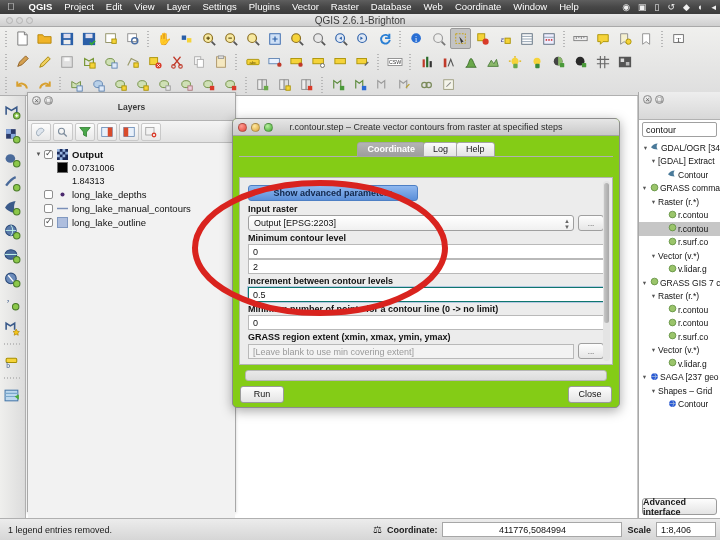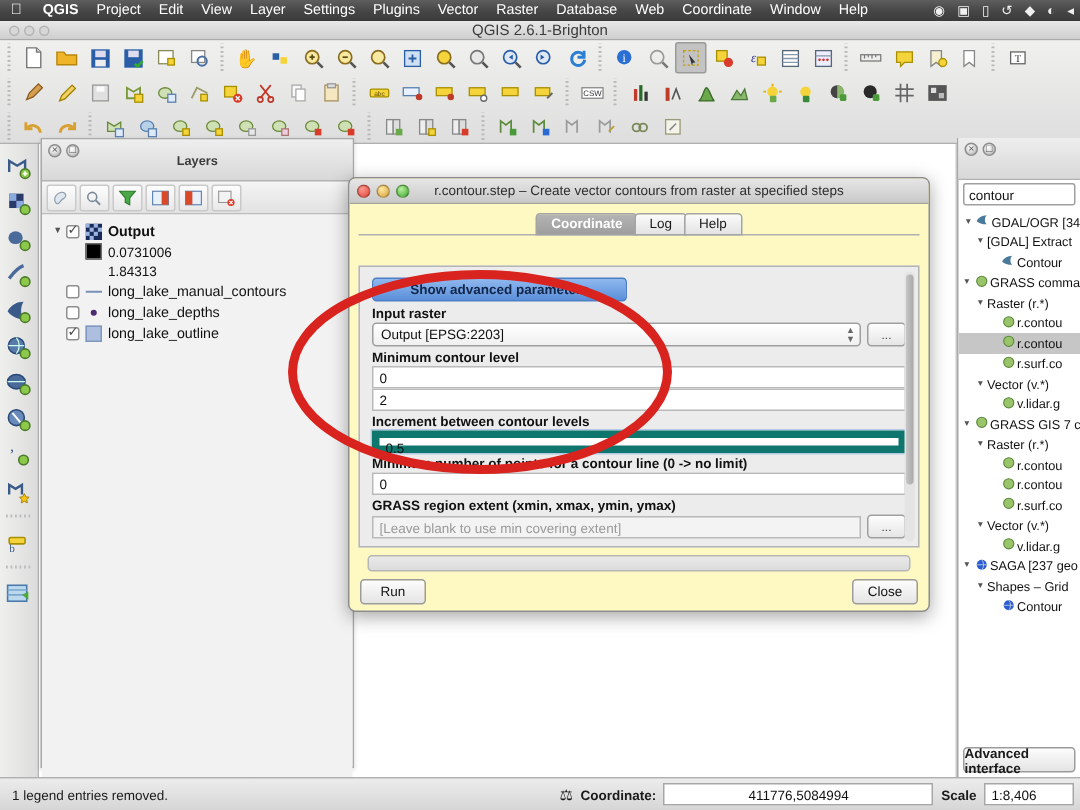--- a/index.html
+++ b/index.html
@@ -143,21 +143,21 @@
   .tbx-btn {
     margin: 3px; height: 17px; border: 1px solid #9b9b9b; border-radius: 3px;
     background: linear-gradient(to bottom, #fdfdfd, #e4e4e4);
     font-size: 9px; display: flex; align-items: center; justify-content: center;
     color: #1a1a1a; font-weight: bold;
   }
 
   
   .dialog {
     position: absolute; left: 232px; top: 118px; width: 388px; height: 290px;
-    background: #fef9c3; border: 1px solid #8d8d8d; border-radius: 5px;
+    background: #84cc16; border: 1px solid #8d8d8d; border-radius: 5px;
     box-shadow: 0 3px 12px rgba(0,0,0,.35);
     display: flex; flex-direction: column; overflow: hidden;
   }
   .dlg-title {
     height: 17px; background: linear-gradient(to bottom, #e6e6e6, #c9c9c9);
     border-bottom: 1px solid #a3a3a3; position: relative;
     display: flex; align-items: center; justify-content: center;
   }
   .dlg-title .dt { font-size: 9px; color: #2d2d2d; }
   .dlg-lights { position: absolute; left: 5px; top: 4px; display: flex; gap: 4px; }
@@ -203,21 +203,21 @@
     background: linear-gradient(to bottom, #ffffff, #f0f0f0);
     font-size: 9px; color: #111; padding: 0 16px 0 5px; line-height: 15px; position: relative;
   }
   .combo .arr {
     position: absolute; right: 3px; top: 2px; font-size: 6px; color: #666; line-height: 6px; text-align: center;
   }
   .txt {
     width: 100%; height: 15px; border: 1px solid #b9b9b9; background: #fff;
     font-size: 9px; color: #111; padding: 0 4px; line-height: 14px;
   }
-  .txt.focus { border: 5px solid #0f766e; box-shadow: 0 0 0 1px rgba(111,159,216,.45); }
+  .txt.focus { border: 1px solid #0f766e; box-shadow: 0 0 0 1px rgba(111,159,216,.45); }
   .txt.ph { color: #9a9a9a; background: #f3f3f3; }
   .dots {
     width: 26px; height: 16px; border: 1px solid #9f9f9f; border-radius: 3px;
     background: linear-gradient(to bottom, #fdfdfd, #e6e6e6);
     font-size: 8px; color: #444; display: flex; align-items: center; justify-content: center; flex: none;
   }
   .progress {
     height: 11px; margin: 5px 6px 0; border: 1px solid #b6b6b6; border-radius: 3px;
     background: linear-gradient(to bottom, #e9e9e9, #dcdcdc);
   }
@@ -937,34 +937,34 @@
       </div>
       <div class="subrow">
         <span class="swatch" style="background:transparent;border-color:transparent"></span>
         <span>1.84313</span>
       </div>
 
       <div class="lrow" style="padding-left:13px">
         <span class="chk"></span>
         <span style="margin-right:4px;display:flex">
           <svg width="11" height="11" viewBox="0 0 12 12">
-              <path d="M0 6h12" stroke="#7a8fb8" stroke-width="1.6"></path>
+              <circle cx="6" cy="6" r="2.2" fill="#4b2a6e"></circle>
             </svg>
         </span>
-        <span class="lbl">long_lake_manual_contours</span>
+        <span class="lbl">long_lake_depths</span>
       </div>
 
       <div class="lrow" style="padding-left:13px">
         <span class="chk"></span>
         <span style="margin-right:4px;display:flex">
           <svg width="11" height="11" viewBox="0 0 12 12">
-              <circle cx="6" cy="6" r="2.2" fill="#4b2a6e"></circle>
+              <path d="M0 6h12" stroke="#7a8fb8" stroke-width="1.6"></path>
             </svg>
         </span>
-        <span class="lbl">long_lake_depths</span>
+        <span class="lbl">long_lake_manual_contours</span>
       </div>
 
       <div class="lrow" style="padding-left:13px">
         <span class="chk on"></span>
         <span class="swatch" style="background:#aebede;border-color:#8098c0"></span>
         <span class="lbl">long_lake_outline</span>
       </div>
 
     </div>
   </div>

